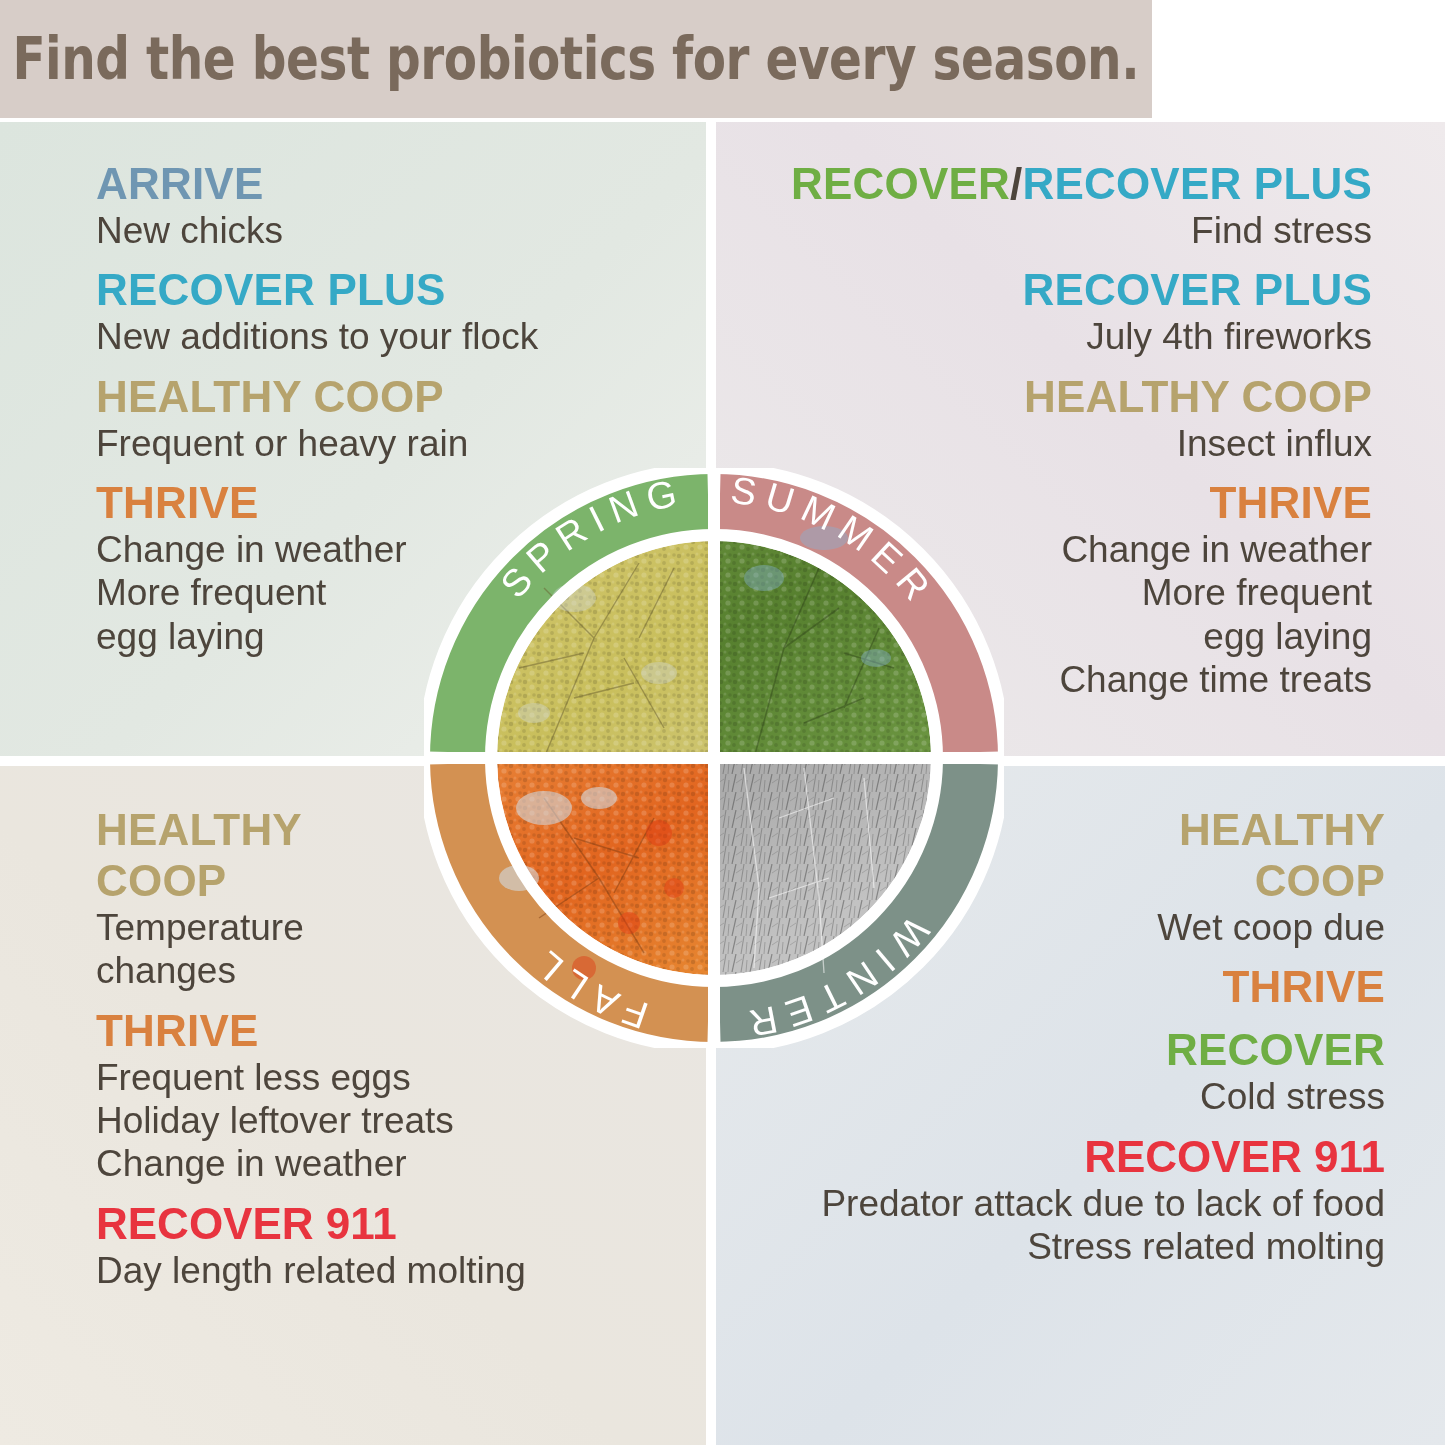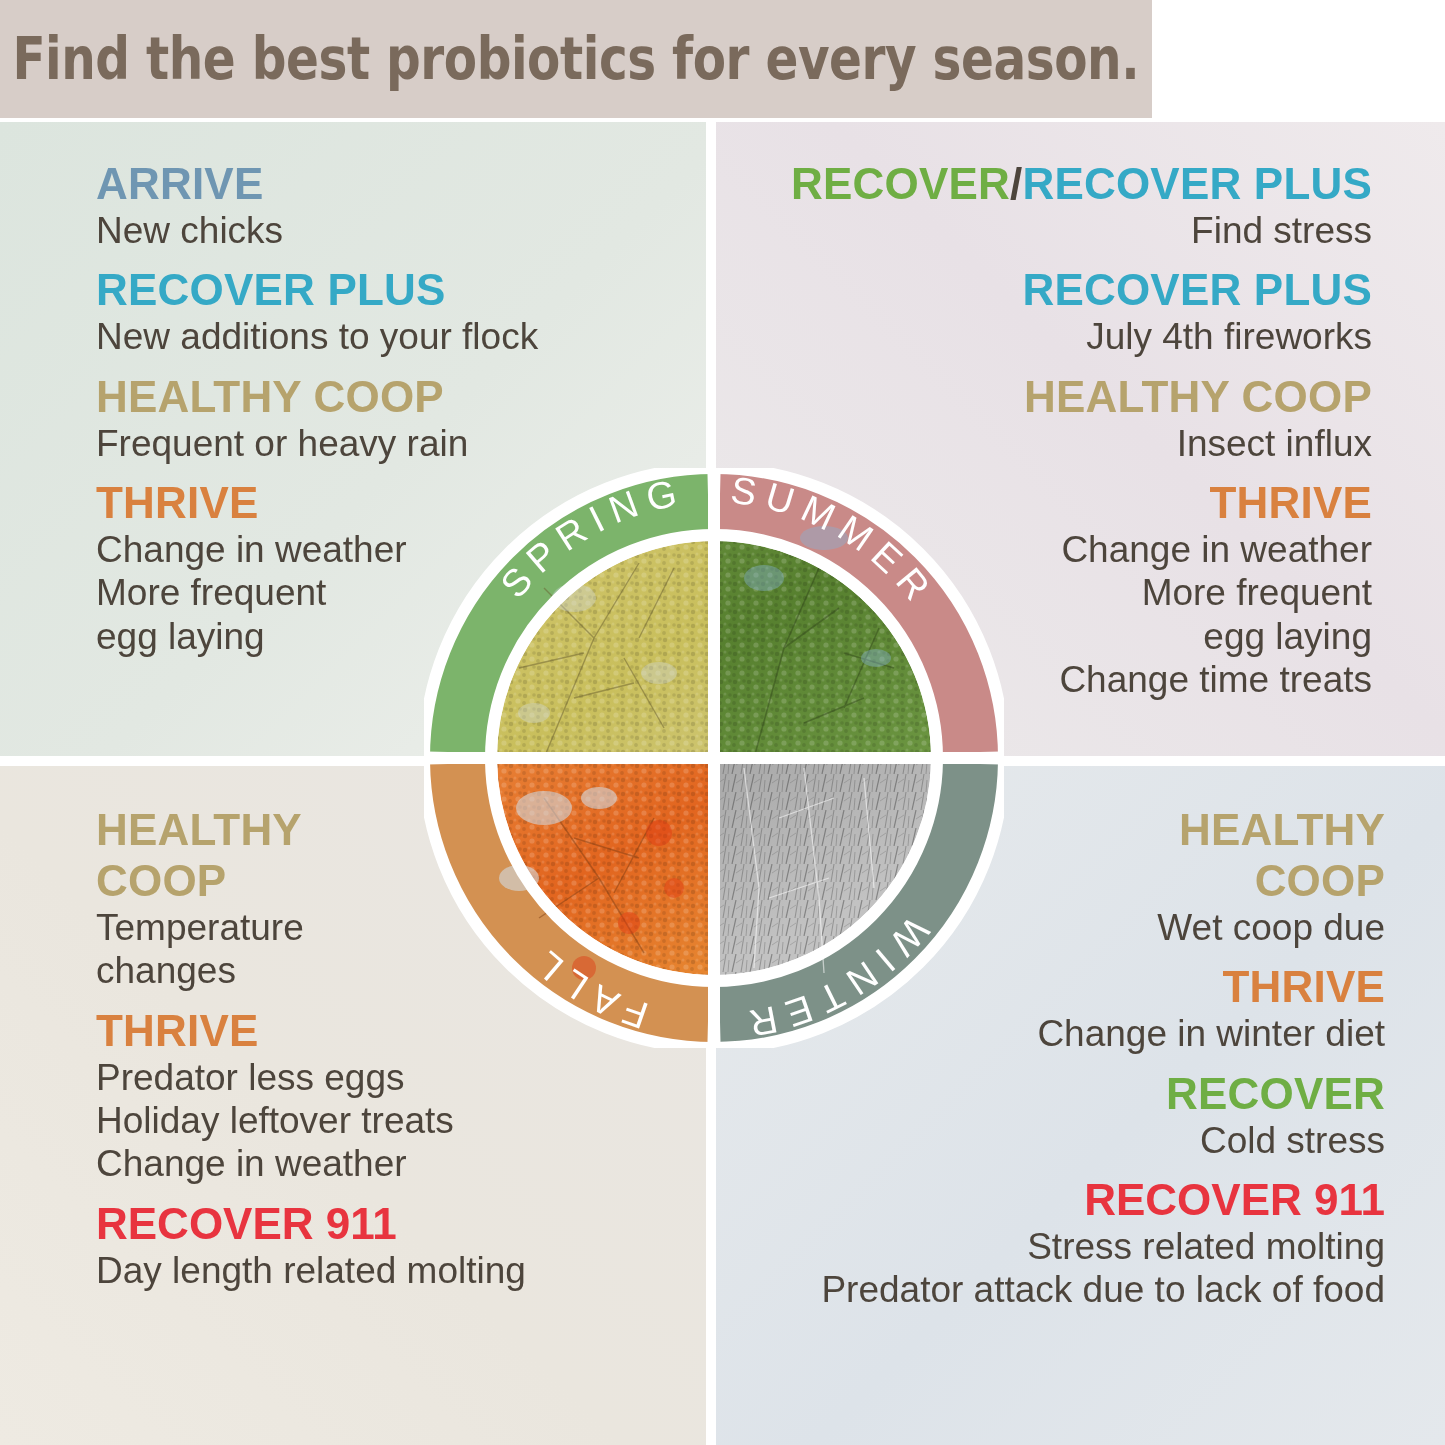--- a/index.html
+++ b/index.html
@@ -161,21 +161,21 @@
 
       <div class="entry">
         <div class="p-name c-hcoop">HEALTHY</div>
         <div class="p-name c-hcoop">COOP</div>
         <div class="p-desc">Temperature</div>
         <div class="p-desc">changes</div>
       </div>
 
       <div class="entry">
         <div class="p-name c-thrive">THRIVE</div>
-        <div class="p-desc">Predator less eggs</div>
+        <div class="p-desc">Frequent less eggs</div>
         <div class="p-desc">Holiday leftover treats</div>
         <div class="p-desc">Change in weather</div>
       </div>
 
       <div class="entry">
         <div class="p-name bold911 c-911">RECOVER 911</div>
         <div class="p-desc">Day length related molting</div>
       </div>
 
     </div>
@@ -185,32 +185,31 @@
     <div class="panel" id="winter-panel">
 
       <div class="entry">
         <div class="p-name c-hcoop">HEALTHY</div>
         <div class="p-name c-hcoop">COOP</div>
         <div class="p-desc">Wet coop due</div>
       </div>
 
       <div class="entry">
         <div class="p-name c-thrive">THRIVE</div>
-        <div class="p-desc">Change in winter diet</div>
       </div>
 
       <div class="entry">
         <div class="p-name c-recover">RECOVER</div>
         <div class="p-desc">Cold stress</div>
       </div>
 
       <div class="entry">
         <div class="p-name bold911 c-911">RECOVER 911</div>
+        <div class="p-desc">Predator attack due to lack of food</div>
         <div class="p-desc">Stress related molting</div>
-        <div class="p-desc">Predator attack due to lack of food</div>
       </div>
 
     </div>
   </div>
 
   <div id="wheel">
     <svg viewBox="0 0 580 580" xmlns="http://www.w3.org/2000/svg">
       <defs>
 
         <linearGradient id="gSpring" x1="0" y1="0" x2="0.7" y2="1">

